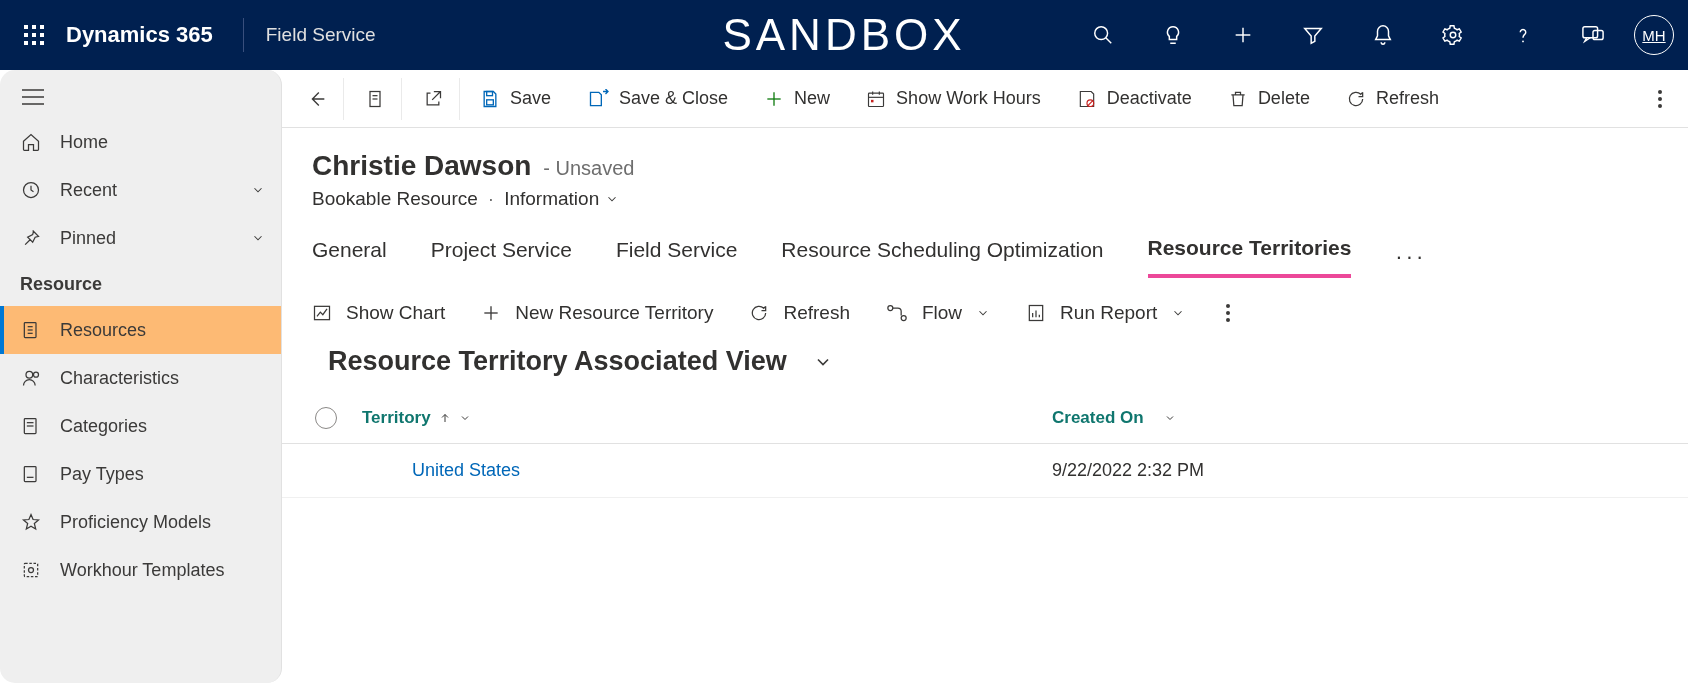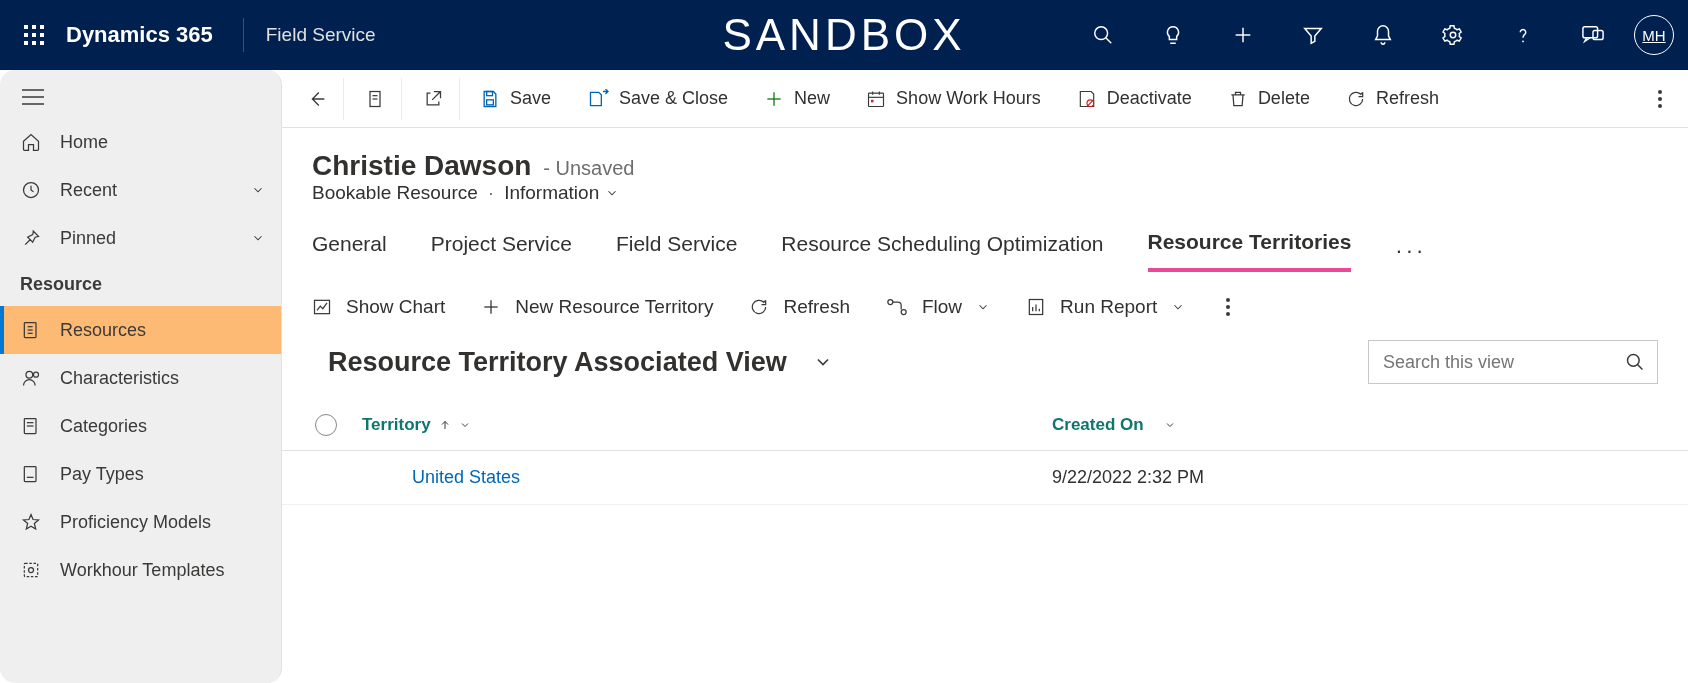--- a/index.html
+++ b/index.html
@@ -134,21 +134,21 @@
   .header {
     padding: 22px 30px 8px 30px;
   }
   .header-title {
     font-size:28px; font-weight:700; display:inline;
   }
   .header-unsaved {
     font-size:20px; color:#6e6e6e; font-weight:400; margin-left:8px;
   }
   .header-sub {
-    font-size:19px; color:#323130;
+    margin-top:6px; font-size:19px; color:#323130;
     display:flex; align-items:center; gap:10px;
   }
   .header-sub .dot { color:#6e6e6e; }
   .header-form { display:flex; align-items:center; gap:6px; cursor:pointer;}
 
   .tabs {
     padding: 18px 30px 0 30px;
     display:flex; align-items:center; gap:44px;
     border-bottom:none;
   }
@@ -568,27 +568,20 @@
       </div>
     </div>
 
     <div class="view-row">
       <div class="view-title">
         <span>Resource Territory Associated View</span>
         <svg width="20" height="20" viewBox="0 0 24 24" fill="none" stroke="#3b3a39" stroke-width="2">
             <path d="M6 9l6 6 6-6"></path>
           </svg>
       </div>
-      <div class="search-box">
-        <input type="text" placeholder="Search this view" style="">
-        <svg width="20" height="20" viewBox="0 0 24 24" fill="none" stroke="#3b3a39" stroke-width="1.8">
-            <circle cx="10" cy="10" r="7"></circle>
-            <line x1="15" y1="15" x2="21" y2="21"></line>
-          </svg>
-      </div>
     </div>
 
     <div class="grid-head">
       <div class="col-check">
           <div class="circle"></div>
         </div>
       <div class="col-territory">
         <span>Territory</span>
         <svg width="12" height="12" viewBox="0 0 24 24" fill="none" stroke="#3b3a39" stroke-width="2">
             <path d="M12 20V5M6 11l6-6 6 6"></path>

